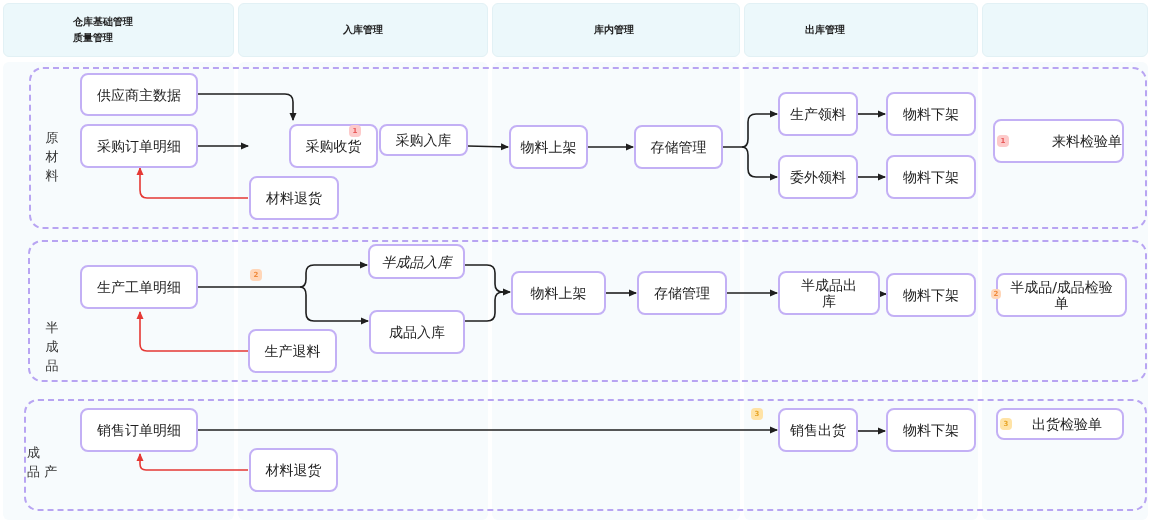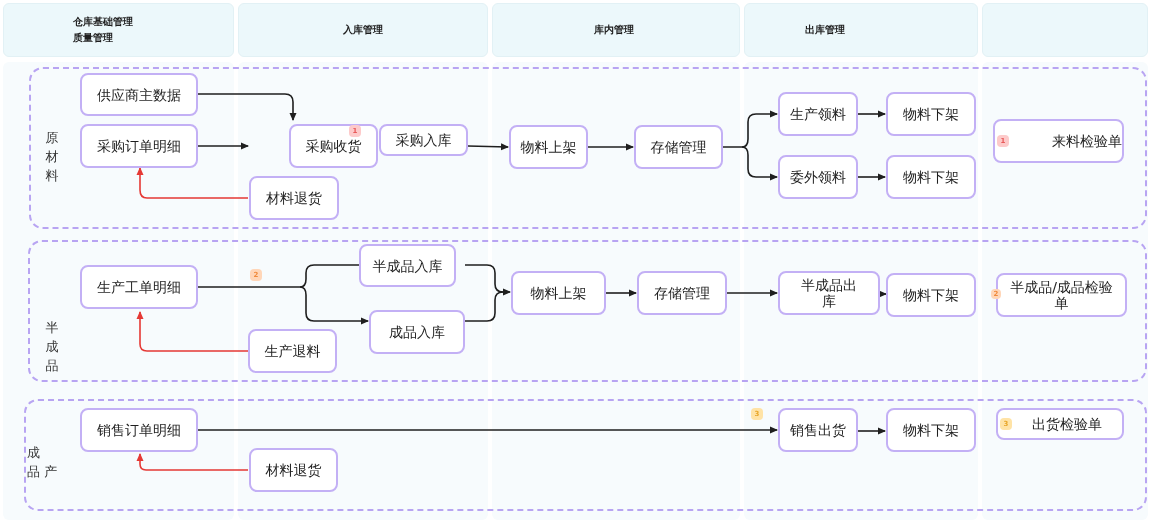--- a/index.html
+++ b/index.html
@@ -149,21 +149,21 @@
 <div class="node" style="left:993px;top:119px;width:131px;height:44px;padding-left:14px;justify-content:flex-end;">
   <span class="txt">来料检验单</span>
   </div>
 
 <div class="node" style="left:80px;top:265px;width:118px;height:44px;">
   <span class="txt">生产工单明细</span>
   </div>
 <div class="node" style="left:248px;top:329px;width:89px;height:44px;">
   <span class="txt">生产退料</span>
   </div>
-<div class="node" style="left:359px;top:244px;width:97px;height:43px;">
+<div class="node" style="left:368px;top:244px;width:97px;height:35px;font-style:italic;">
   <span class="txt">半成品入库</span>
   </div>
 <div class="node" style="left:369px;top:310px;width:96px;height:44px;text-align:center;">
   <span class="txt">成品入库</span>
   </div>
 <div class="node" style="left:511px;top:271px;width:95px;height:44px;">
   <span class="txt">物料上架</span>
   </div>
 <div class="node" style="left:637px;top:271px;width:90px;height:44px;">
   <span class="txt">存储管理</span>

